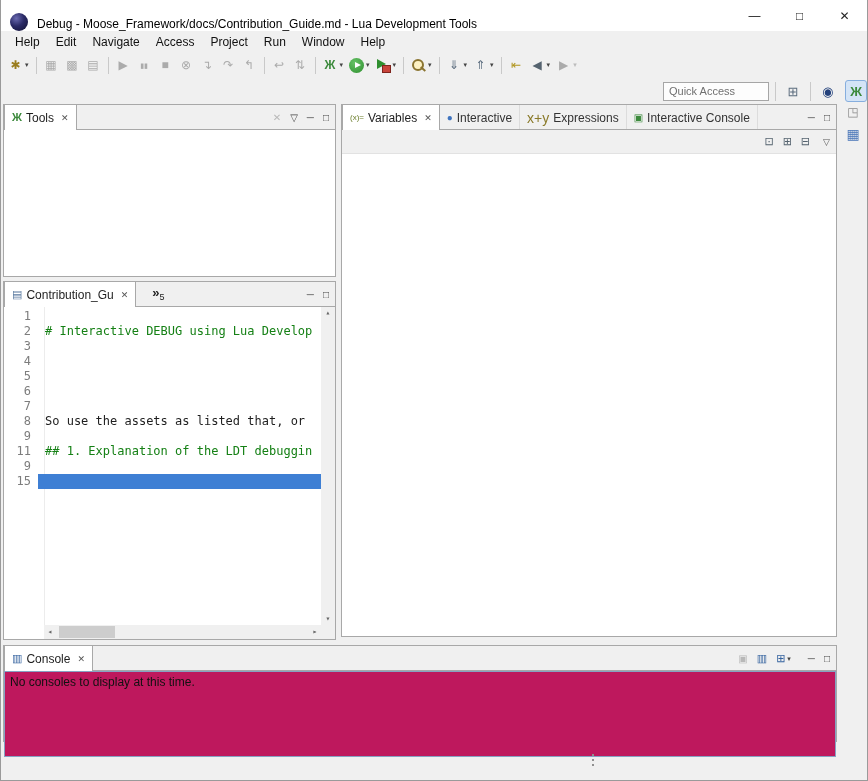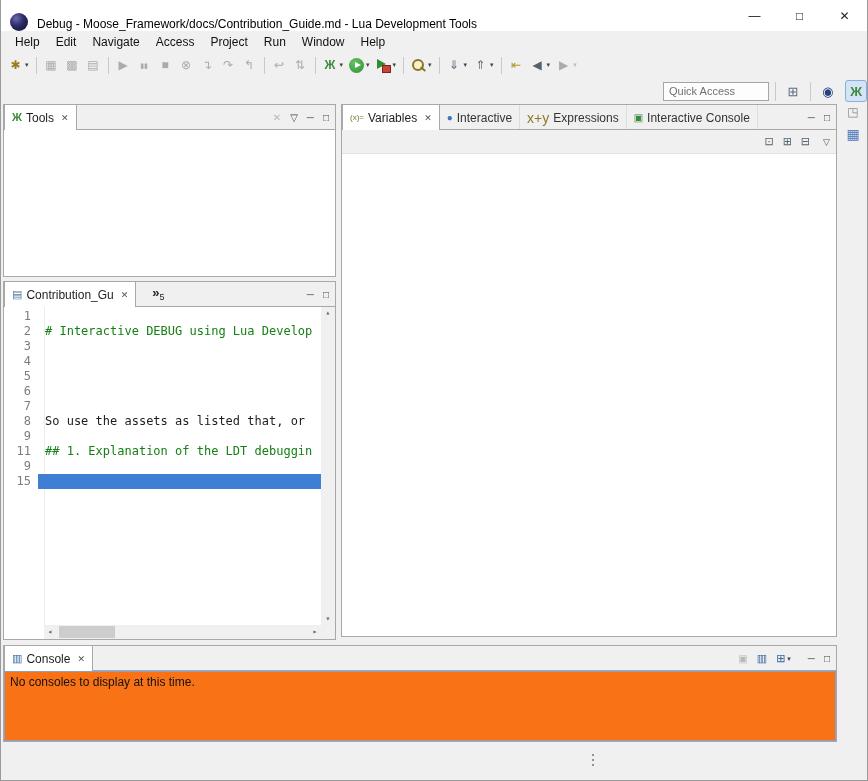--- a/index.html
+++ b/index.html
@@ -95,21 +95,21 @@
   .vsb{position:absolute;top:0;right:0;bottom:14px;width:14px;background:#f0f0f0;display:flex;flex-direction:column;justify-content:space-between;align-items:center;padding:2px 0}
   .sarr{font-size:8px;color:#666;line-height:1}
   .hsbL{position:absolute;left:0;bottom:0;width:40px;height:14px;background:#fff}
   .hsb{position:absolute;left:40px;right:14px;bottom:0;height:14px;background:#f0f0f0;display:flex;align-items:center}
   .hsb .sarr{width:12px;text-align:center}
   .hsb-track{flex:1;height:100%;position:relative}
   .hsb-thumb{position:absolute;left:3px;top:1px;bottom:1px;width:56px;background:#cdcdcd}
   .hsbR{position:absolute;right:0;bottom:0;width:14px;height:14px;background:#f0f0f0}
 
   
-  .cinner{position:absolute;left:0;right:0;top:25px;height:70px;border:1px solid #86a2c3;background:#f97316}
+  .cinner{position:absolute;left:0;right:0;top:25px;height:86px;border:1px solid #86a2c3;background:#be185d}
   .cmsg{padding:3px 5px;color:#111}
 
   
   .rstrip{position:absolute;right:1px;top:106px;width:28px;display:flex;flex-direction:column;align-items:center;gap:9px}
   .rsic{font-size:12px;color:#8a8a8a;line-height:1}
   .rsic.blue{color:#4a76b8;font-size:14px}
 
   
   .trim-handle{position:absolute;left:591px;top:752px;width:4px;height:16px}
   .trim-handle::before{content:"";position:absolute;left:1px;top:2px;width:2px;height:2px;background:#909090;box-shadow:0 5px 0 #909090,0 10px 0 #909090}

